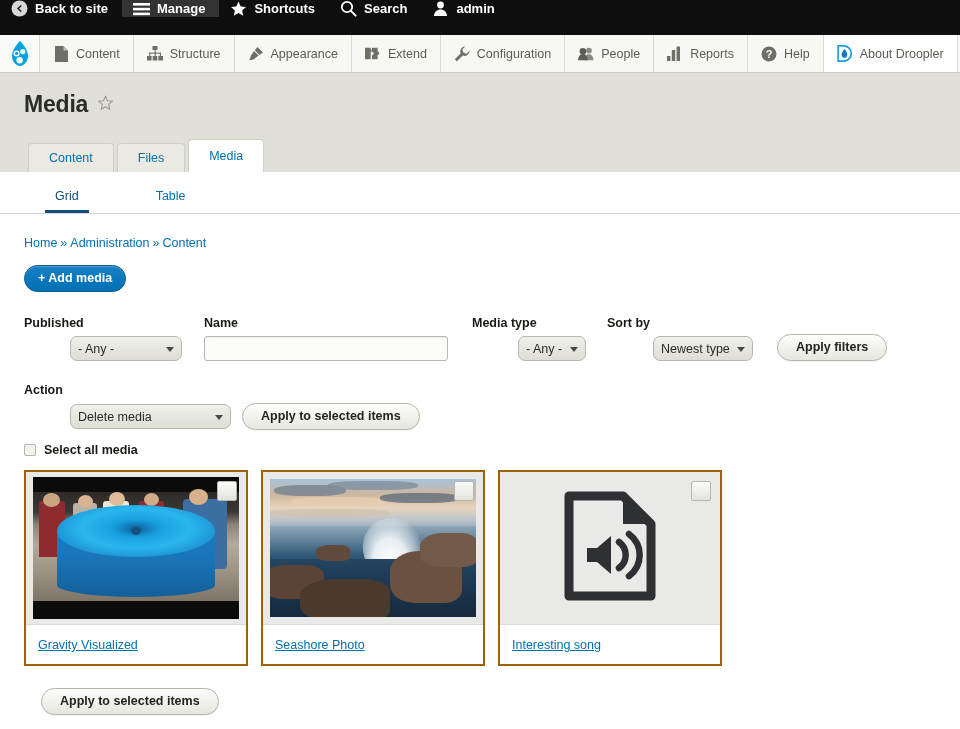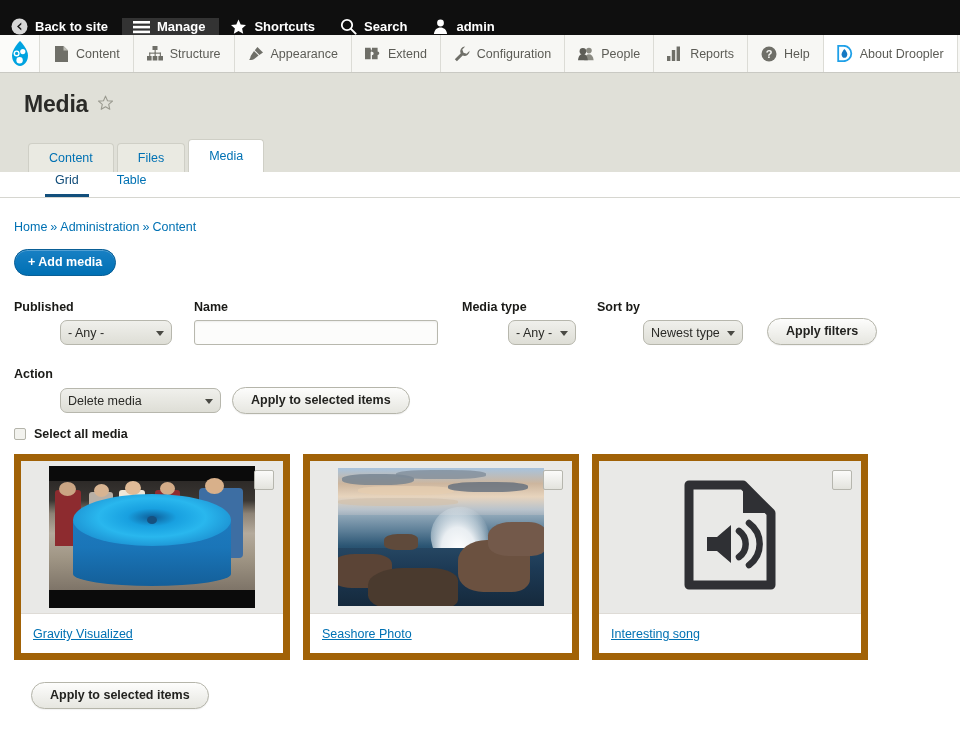--- a/index.html
+++ b/index.html
@@ -10,21 +10,21 @@
     background: #fff;
     font-family: "Liberation Sans", "DejaVu Sans", sans-serif;
     -webkit-font-smoothing: antialiased;
   }
 
   
   .admin-toolbar {
     height: 35px;
     background: #0f0f0f;
     display: flex;
-    align-items: flex-end;
+    align-items: flex-start;
     color: #fff;
     font-size: 13px;
     font-weight: bold;
   }
   .tb-item {
     display: flex;
     align-items: center;
     gap: 7px;
     padding: 0 14px 0 11px;
     color: #fff;
@@ -118,38 +118,39 @@
   
   .main {
     background: #fff;
     padding: 0;
   }
   .secondary-tabs {
     display: flex;
     align-items: flex-end;
     padding: 16px 0 0 45px;
     border-bottom: 1px solid #d6d6d0;
-    height: 26px;
+    height: 42px;
+    gap: 39px;
   }
   .stab {
     font-size: 12.5px;
     color: #0071b3;
     text-decoration: none;
     padding: 0 10px 7px 10px;
     margin-right: 18px;
     border-bottom: 3px solid transparent;
     white-space: nowrap;
   }
   .stab.active {
     color: #0f4b78;
     border-bottom-color: #124f7c;
     font-weight: normal;
   }
 
-  .content-wrap { padding: 0 14px; }
+  .content-wrap { padding: 0 24px; }
 
   .breadcrumb {
     font-size: 12.5px;
     color: #0071b3;
     padding: 22px 0 0 0;
   }
   .breadcrumb a { color: #0071b3; text-decoration: none; }
   .bc-sep { color: #0071b3; margin: 0 3px; }
 
   .add-media-btn {
@@ -264,22 +265,22 @@
     cursor: pointer;
   }
 
   
   .media-grid {
     display: flex;
     gap: 13px;
     margin-top: 13px;
   }
   .media-card {
-    width: 276px;
-    border: 7px solid #a16207;
+    width: 224px;
+    border: 2px solid #a16207;
     background: #f9a8d4;
     position: relative;
   }
   .card-thumbwrap {
     background: #e9e9e7;
     height: 152px;
     display: flex;
     align-items: center;
     justify-content: center;
     position: relative;

